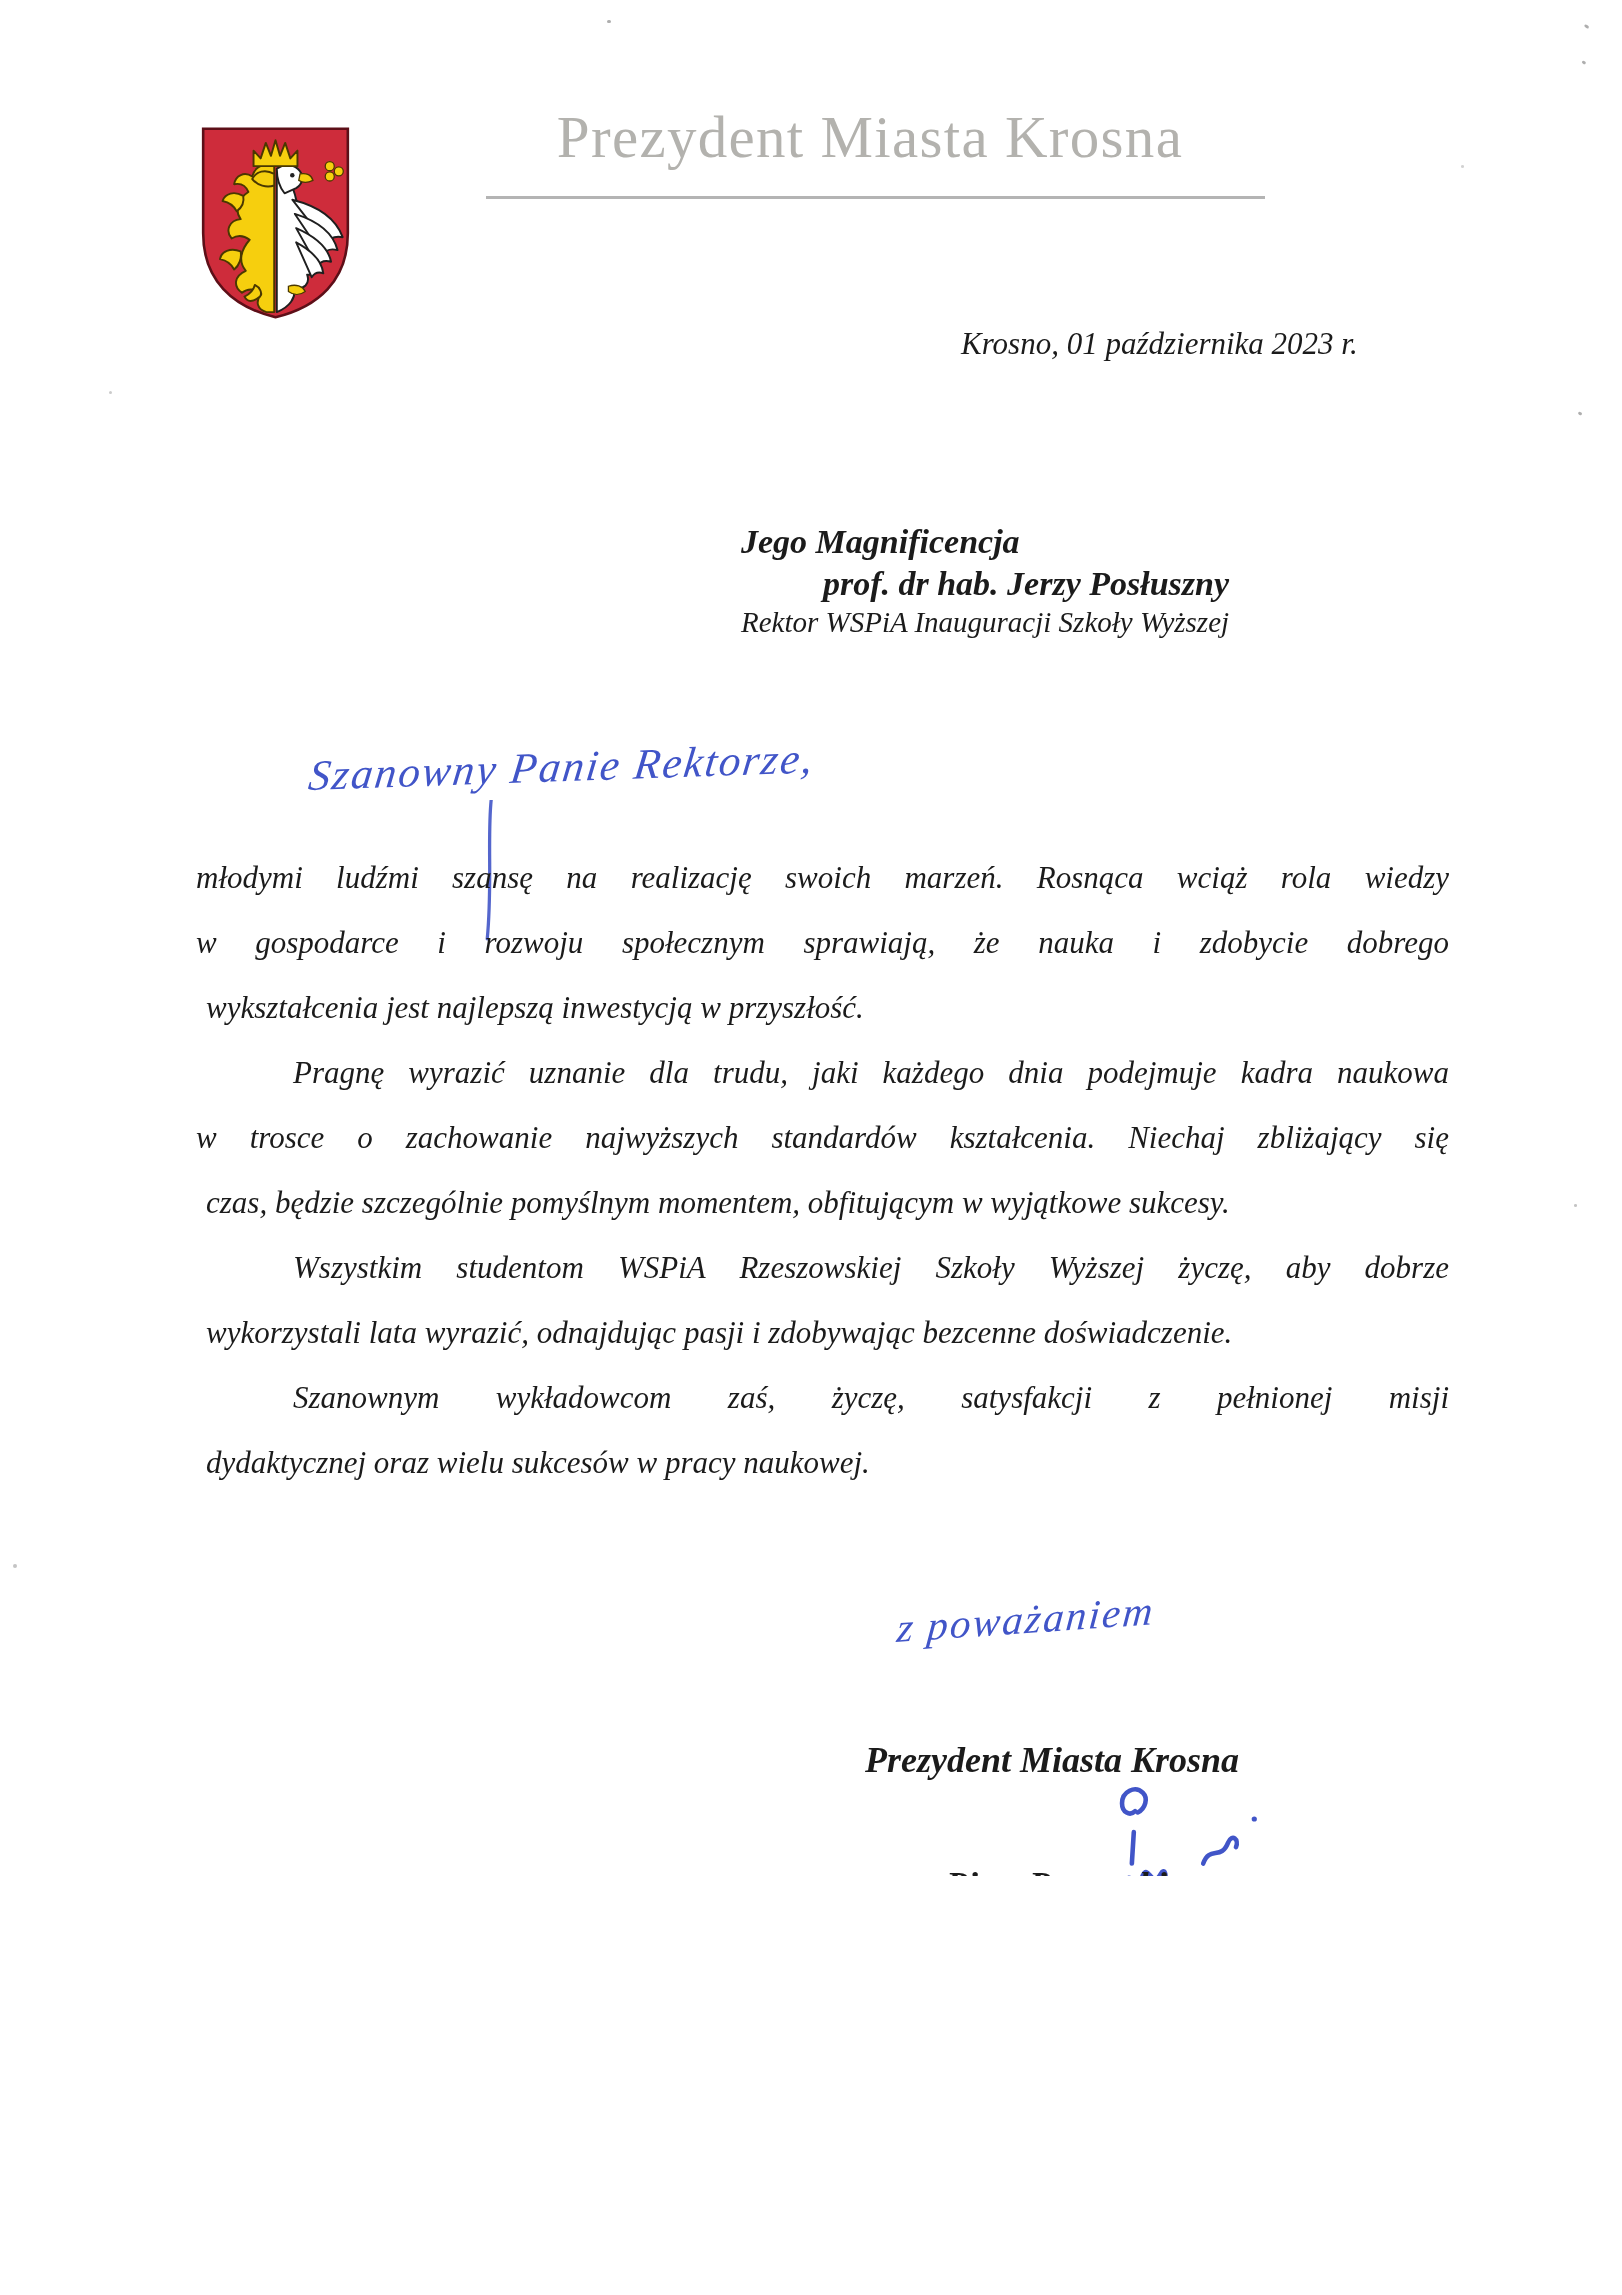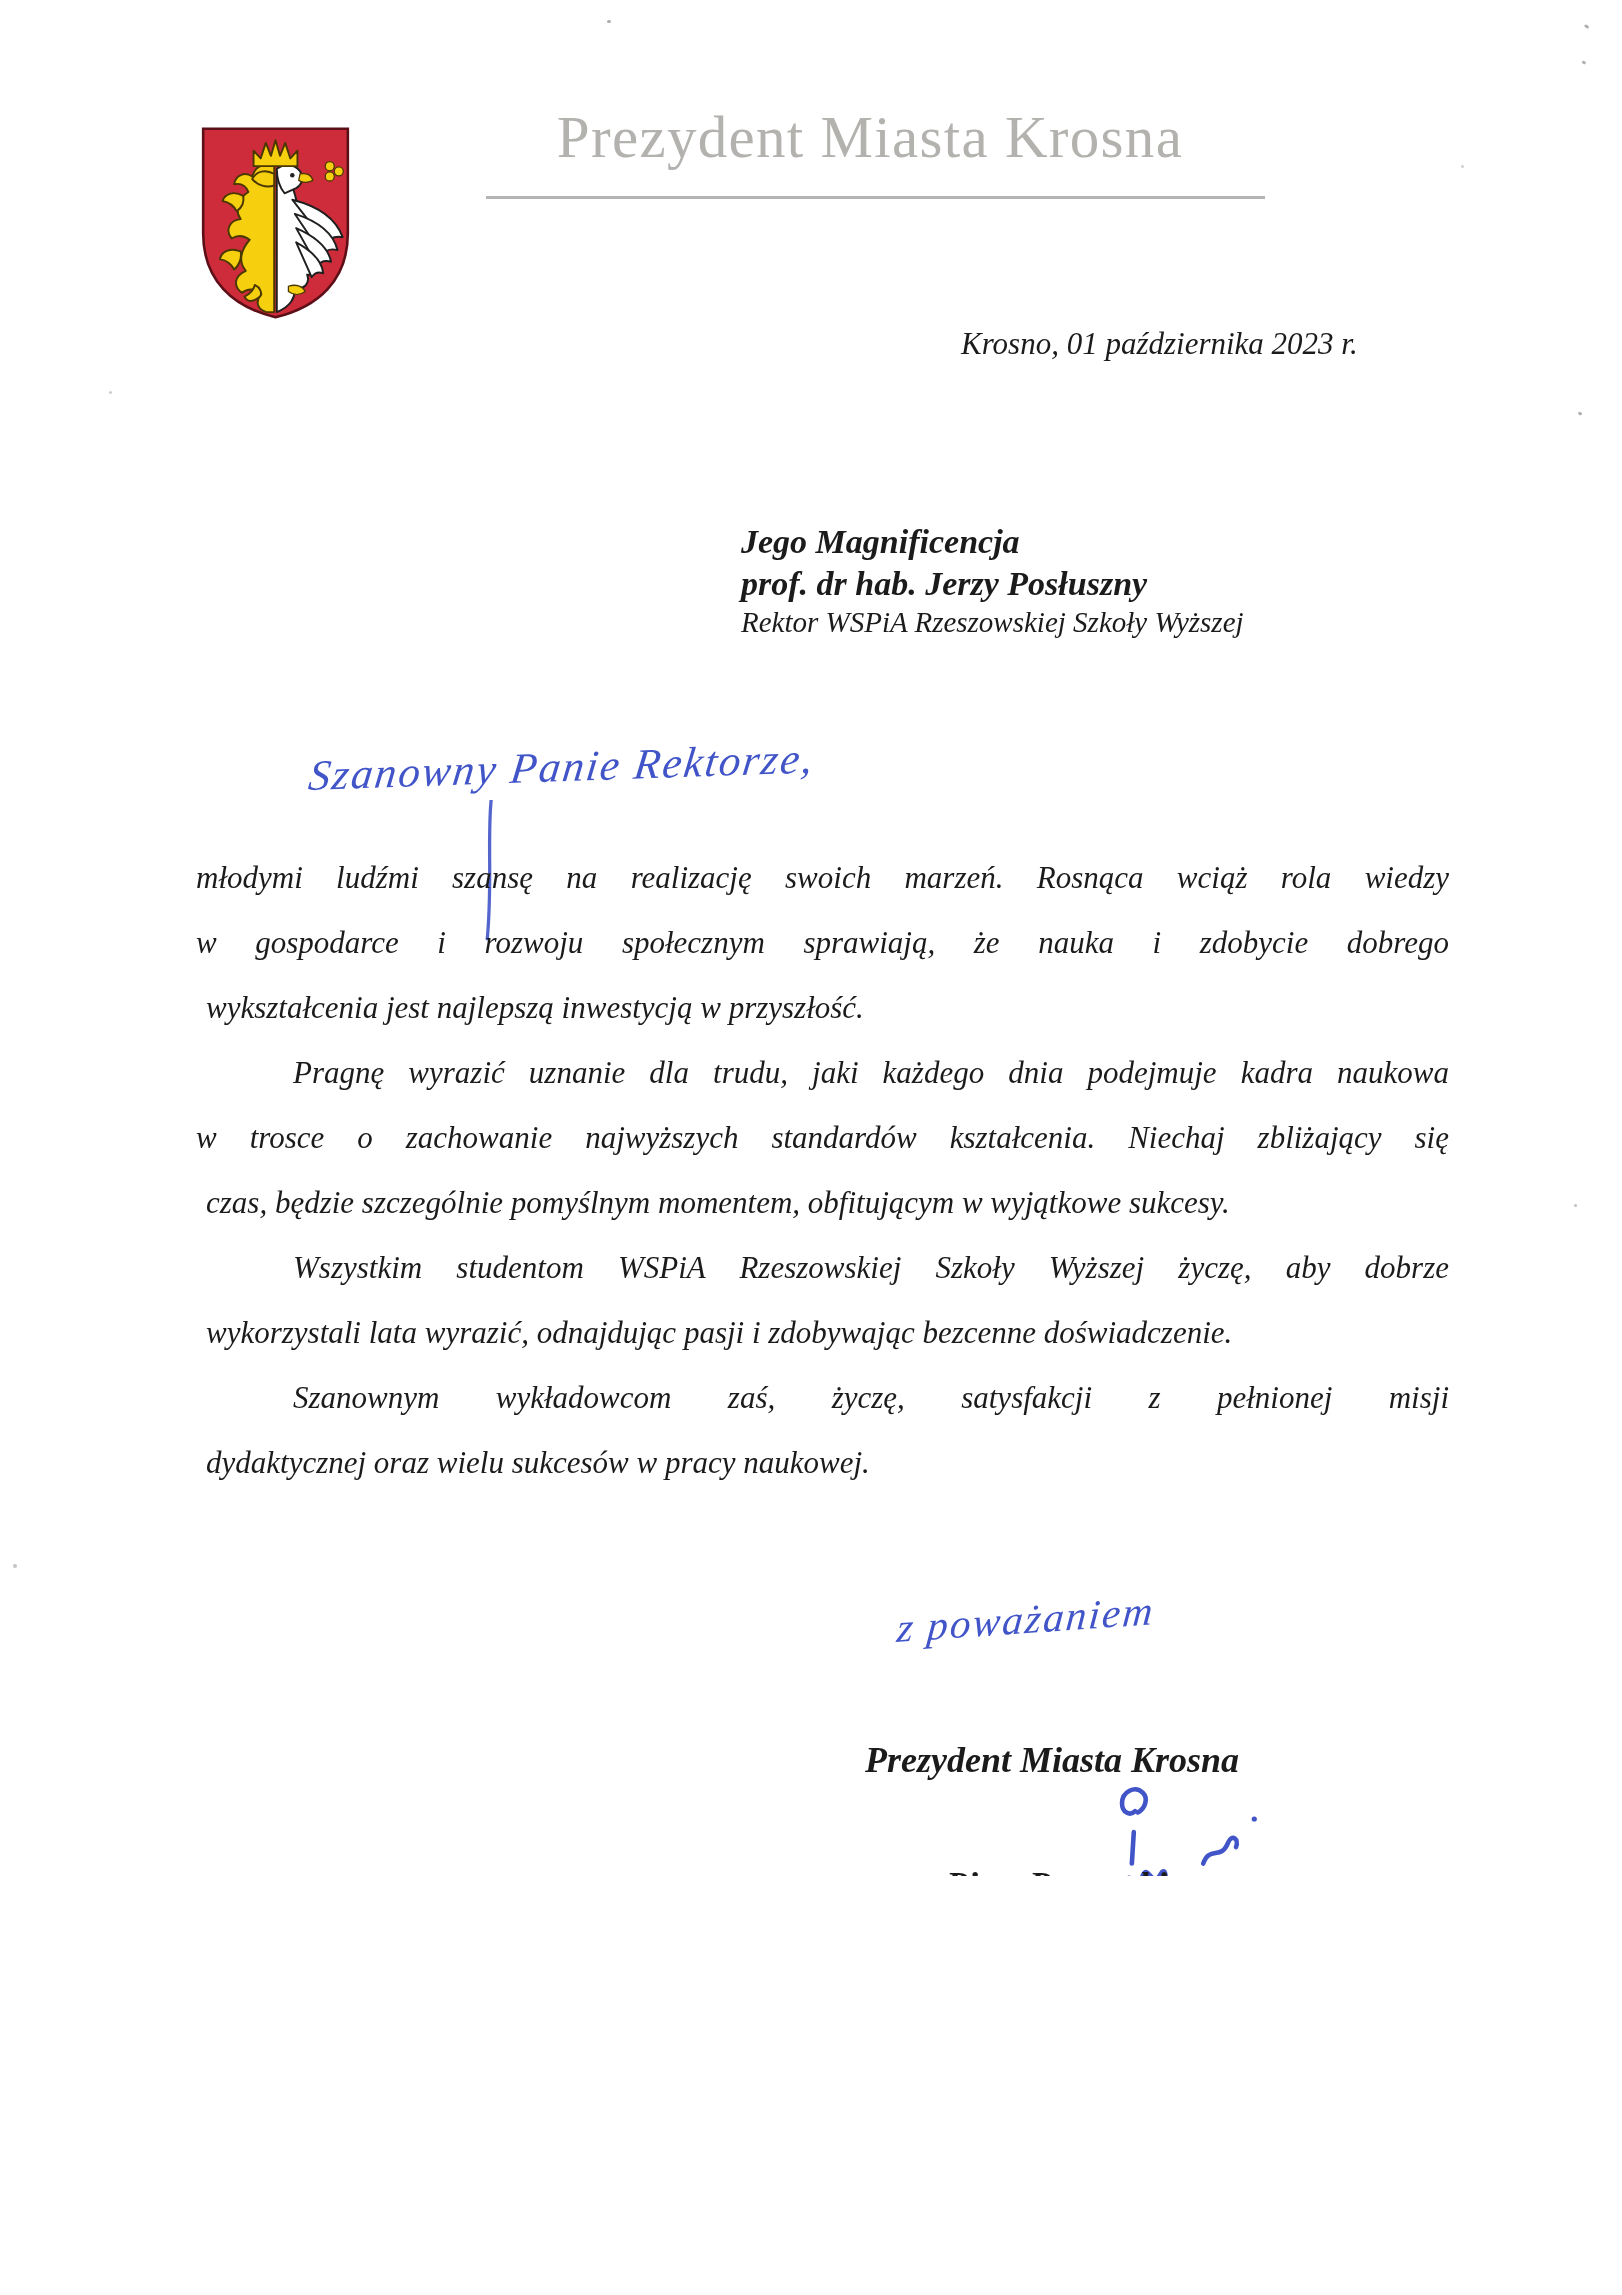--- a/index.html
+++ b/index.html
@@ -20,21 +20,21 @@
   .crest{position:absolute;left:198px;top:123px;width:155px;height:198px;}
   .lh-title{
     position:absolute;left:484px;top:103px;width:772px;text-align:center;
     font-size:59px;letter-spacing:1.3px;color:var(--title-gray);white-space:nowrap;
   }
   .lh-rule{position:absolute;left:486px;top:196px;width:779px;height:3.3px;background:var(--rule-gray);opacity:.75;}
   
   .date{position:absolute;left:961px;top:326px;font-style:italic;font-size:31px;white-space:nowrap;}
   .addressee{position:absolute;left:741px;top:521px;}
   .addr1{font-style:italic;font-weight:bold;font-size:34px;line-height:41px;white-space:nowrap;}
-  .addr2{font-style:italic;font-weight:bold;font-size:34px;line-height:43px;white-space:nowrap;}
+  .addr2{font-style:italic;font-weight:bold;font-size:34px;line-height:43px;white-space:nowrap;text-align:right;}
   .addr3{font-style:italic;font-size:29px;line-height:35px;white-space:nowrap;}
   
   .hand{
     position:absolute;color:var(--ink);font-style:italic;white-space:nowrap;
     transform-origin:left bottom;letter-spacing:2px;
   }
   .salutation{left:306px;top:751px;font-size:43px;transform:skewX(-9deg) rotate(-2deg);}
   .closing-hand{left:895px;top:1604px;font-size:41px;transform:skewX(-9deg) rotate(-4deg);}
   .hand-stroke{position:absolute;pointer-events:none;}
   
@@ -128,21 +128,21 @@
   </svg>
 
   <div class="lh-title">Prezydent Miasta Krosna</div>
   <div class="lh-rule"></div>
 
   <div class="date">Krosno, 01 października 2023 r.</div>
 
   <div class="addressee">
     <div class="addr1">Jego Magnificencja</div>
     <div class="addr2">prof. dr hab. Jerzy Posłuszny</div>
-    <div class="addr3">Rektor WSPiA Rzeszowskiej Szkoły Wyższej</div>
+    <div class="addr3">Rektor WSPiA Inauguracji Szkoły Wyższej</div>
   </div>
 
   <div class="hand salutation">Szanowny Panie Rektorze,</div>
   <svg class="hand-stroke" style="left:482px;top:800px;" width="14.4" height="141" viewBox="0 0 22 215" aria-hidden="true">
     <path d="M14,0 C8,60 16,130 8,212" stroke="var(--ink)" stroke-width="5" fill="none" stroke-linecap="round" opacity=".9"></path>
   </svg>
 
   <div class="body-block">
       <div class="line">młodymi ludźmi szansę na realizację swoich marzeń. Rosnąca wciąż rola wiedzy</div>
       <div class="line">w gospodarce i rozwoju społecznym sprawiają, że nauka i zdobycie dobrego</div>

